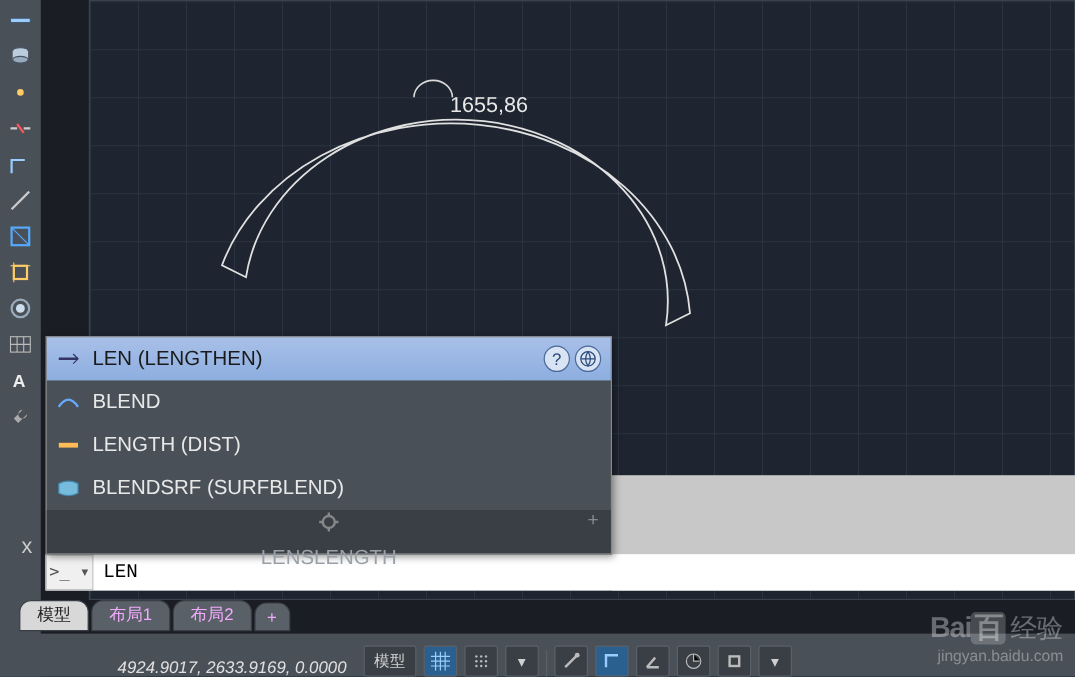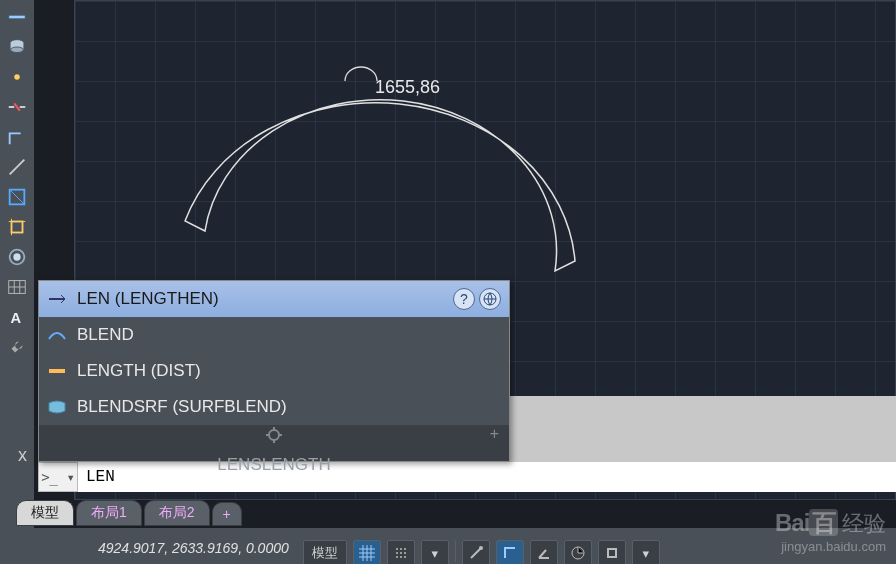--- a/index.html
+++ b/index.html
@@ -92,21 +92,21 @@
 .tab {
   background: #5a6068; color: #f0abfc; padding: 3px 14px;
   border-radius: 10px 10px 0 0; font-size: 14px; cursor: pointer;
   border: 1px solid #3a3f46;
 }
 .tab.active { background: #d8d8d8; color: #222; }
 .tab.add { padding: 3px 10px; font-size: 14px; }
 
 .statusbar {
   position: absolute; left: 0; bottom: 0; right: 0; height: 36px;
-  background: #4a5058; display: flex; align-items: flex-start; padding: 12px 8px;
+  background: #4a5058; display: flex; align-items: flex-end; padding: 0 8px;
   color: #e0e0e0; font-size: 14px; gap: 6px;
 }
 .coords { font-style: italic; font-family: Arial; margin-left: 90px; margin-right: 8px; }
 .status-btn {
   height: 26px; padding: 0 8px; background: #3a3f46; border: 1px solid #5a6068;
   display: flex; align-items: center; justify-content: center; color: #d0d0d0;
   font-size: 13px; cursor: pointer; border-radius: 2px;
 }
 .status-icon { width: 28px; height: 26px; padding: 0; }
 .status-icon.active { background: #2a6090; }

